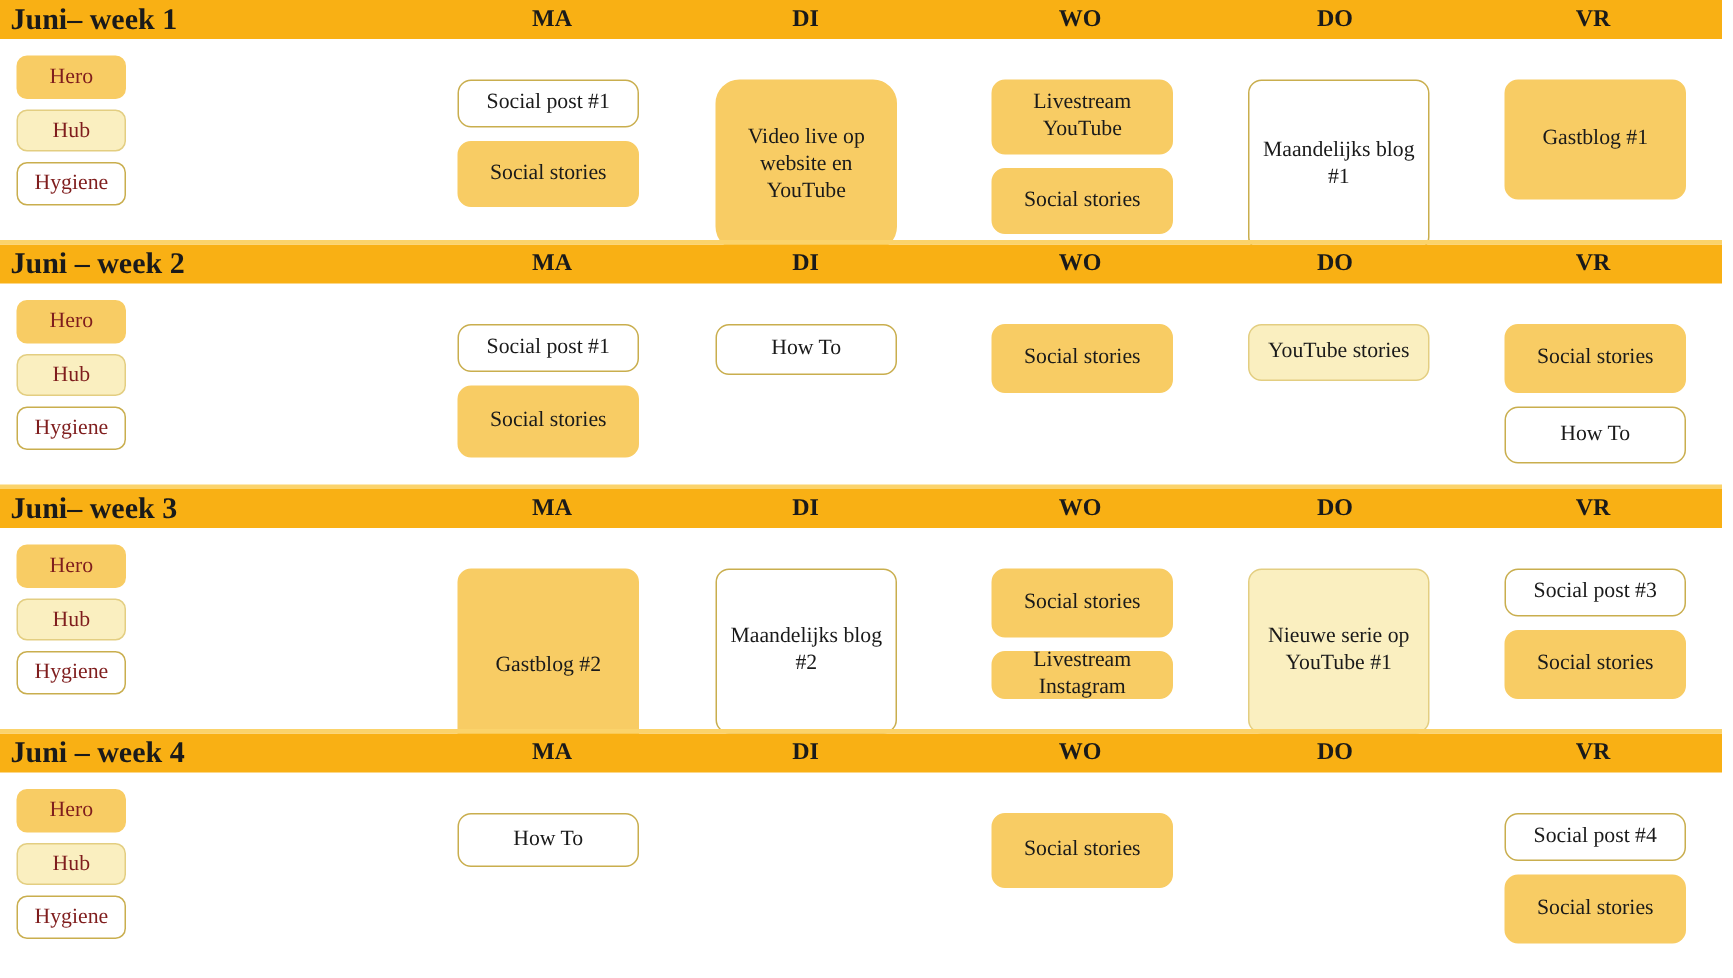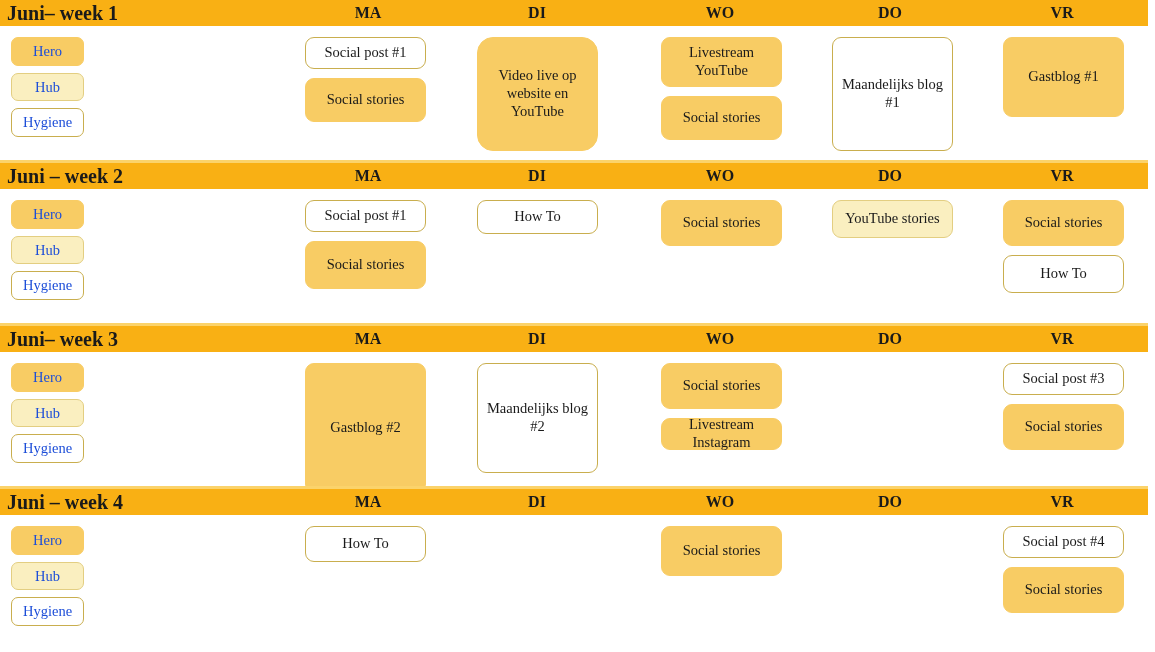--- a/index.html
+++ b/index.html
@@ -86,32 +86,32 @@
     position: absolute;
     left: 11px;
     top: 11px;
     display: flex;
     flex-direction: column;
     gap: 7px;
   }
   .legend-chip {
     border-radius: 7px;
     font-size: 14.5px;
-    color: #1d4ed8;
+    color: #7f1d1d;
     padding: 5px 11px;
     text-align: center;
     box-sizing: border-box;
     white-space: nowrap;
     line-height: 1.15;
   }
 
   
   .col {
     position: absolute;
-    top: 11px;
+    top: 27px;
     display: flex;
     flex-direction: column;
     gap: 9px;
     align-items: stretch;
   }
   .col-ma { left: 305px; width: 121px; }
   .col-di { left: 477px; width: 121px; }
   .col-wo { left: 661px; width: 121px; }
   .col-do { left: 832px; width: 121px; }
   .col-vr { left: 1003px; width: 121px; }
@@ -233,20 +233,23 @@
         <div class="col col-ma">
           <div class="card cat-hero" style="height: 130px;">Gastblog #2</div>
         </div>
         <div class="col col-di">
           <div class="card cat-hygiene" style="height: 110px;">Maandelijks blog #2</div>
         </div>
         <div class="col col-wo">
           <div class="card cat-hero" style="height: 46px;">Social stories</div>
           <div class="card cat-hero" style="height: 32px;">Livestream Instagram</div>
         </div>
+        <div class="col col-do">
+          <div class="card cat-hub" style="height: 110px;">Nieuwe serie op YouTube #1</div>
+        </div>
         <div class="col col-vr">
           <div class="card cat-hygiene" style="height: 32px;">Social post #3</div>
           <div class="card cat-hero" style="height: 46px;">Social stories</div>
         </div>
       </div>
     </div>
     <div class="week-block">
       <div class="week-header">
         <span class="week-title">Juni – week 4</span>
         <span class="day-label day-ma">MA</span>

